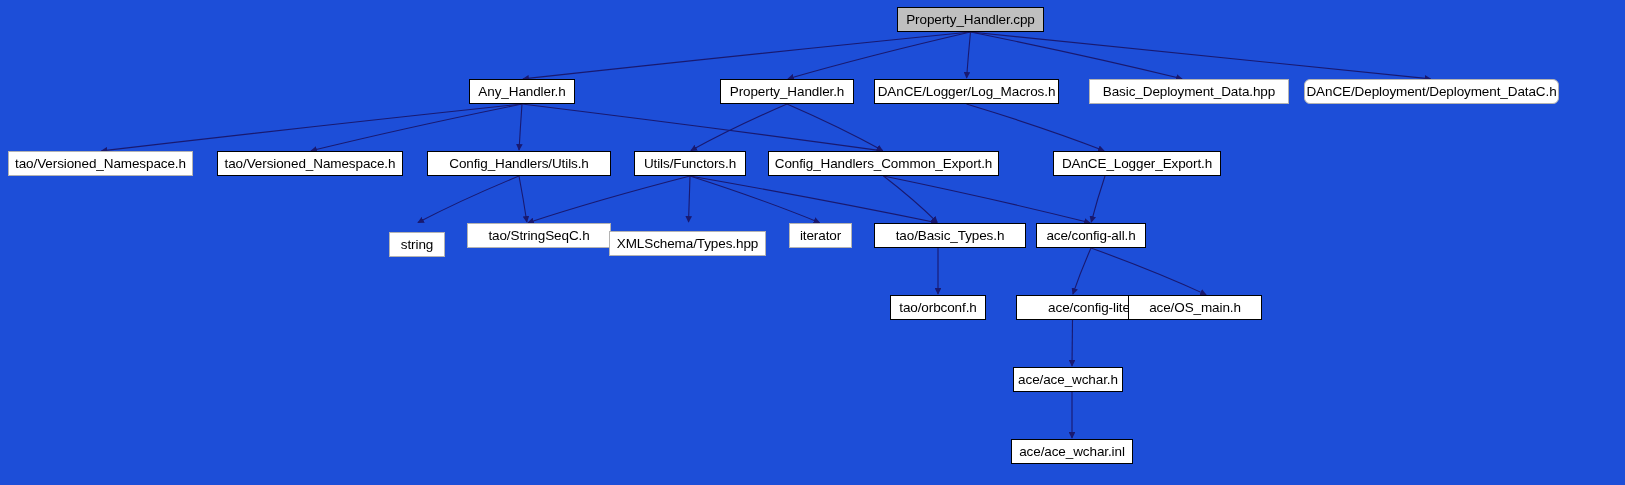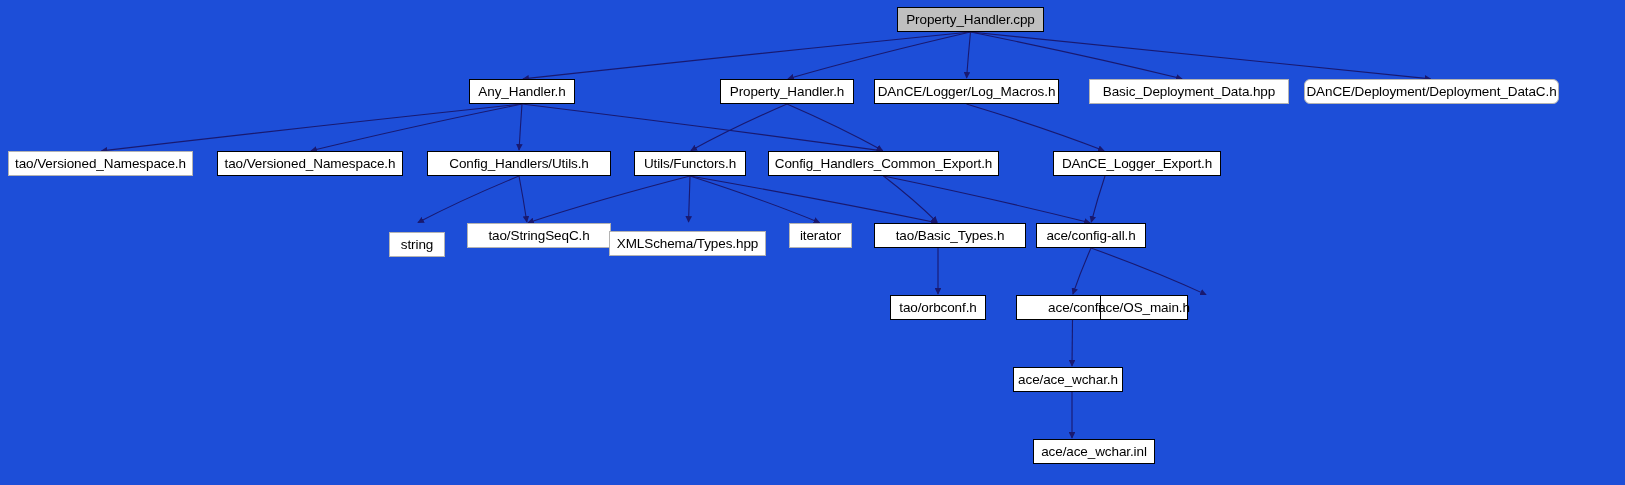--- a/index.html
+++ b/index.html
@@ -137,23 +137,23 @@
       </div>
       <div class="node" style="left: 1036px; top: 223px; width: 110px;">
         <span>ace/config-all.h</span>
       </div>
       <div class="node" style="left: 890px; top: 295px; width: 96px;">
         <span>tao/orbconf.h</span>
       </div>
       <div class="node" style="left: 1016px; top: 295px; width: 113px; padding-left: 44px;">
         <span>ace/config-lite.h</span>
       </div>
-      <div class="node" style="left: 1100px; top: 295px; width: 88px;">
+      <div class="node" style="left: 1128px; top: 295px; width: 134px;">
         <span>ace/OS_main.h</span>
       </div>
       <div class="node" style="left: 1013px; top: 367px; width: 110px;">
         <span>ace/ace_wchar.h</span>
       </div>
-      <div class="node" style="left: 1033px; top: 439px; width: 122px;">
+      <div class="node" style="left: 1011px; top: 439px; width: 122px;">
         <span>ace/ace_wchar.inl</span>
       </div>
     </div>
 </div>
 
 </body></html>

